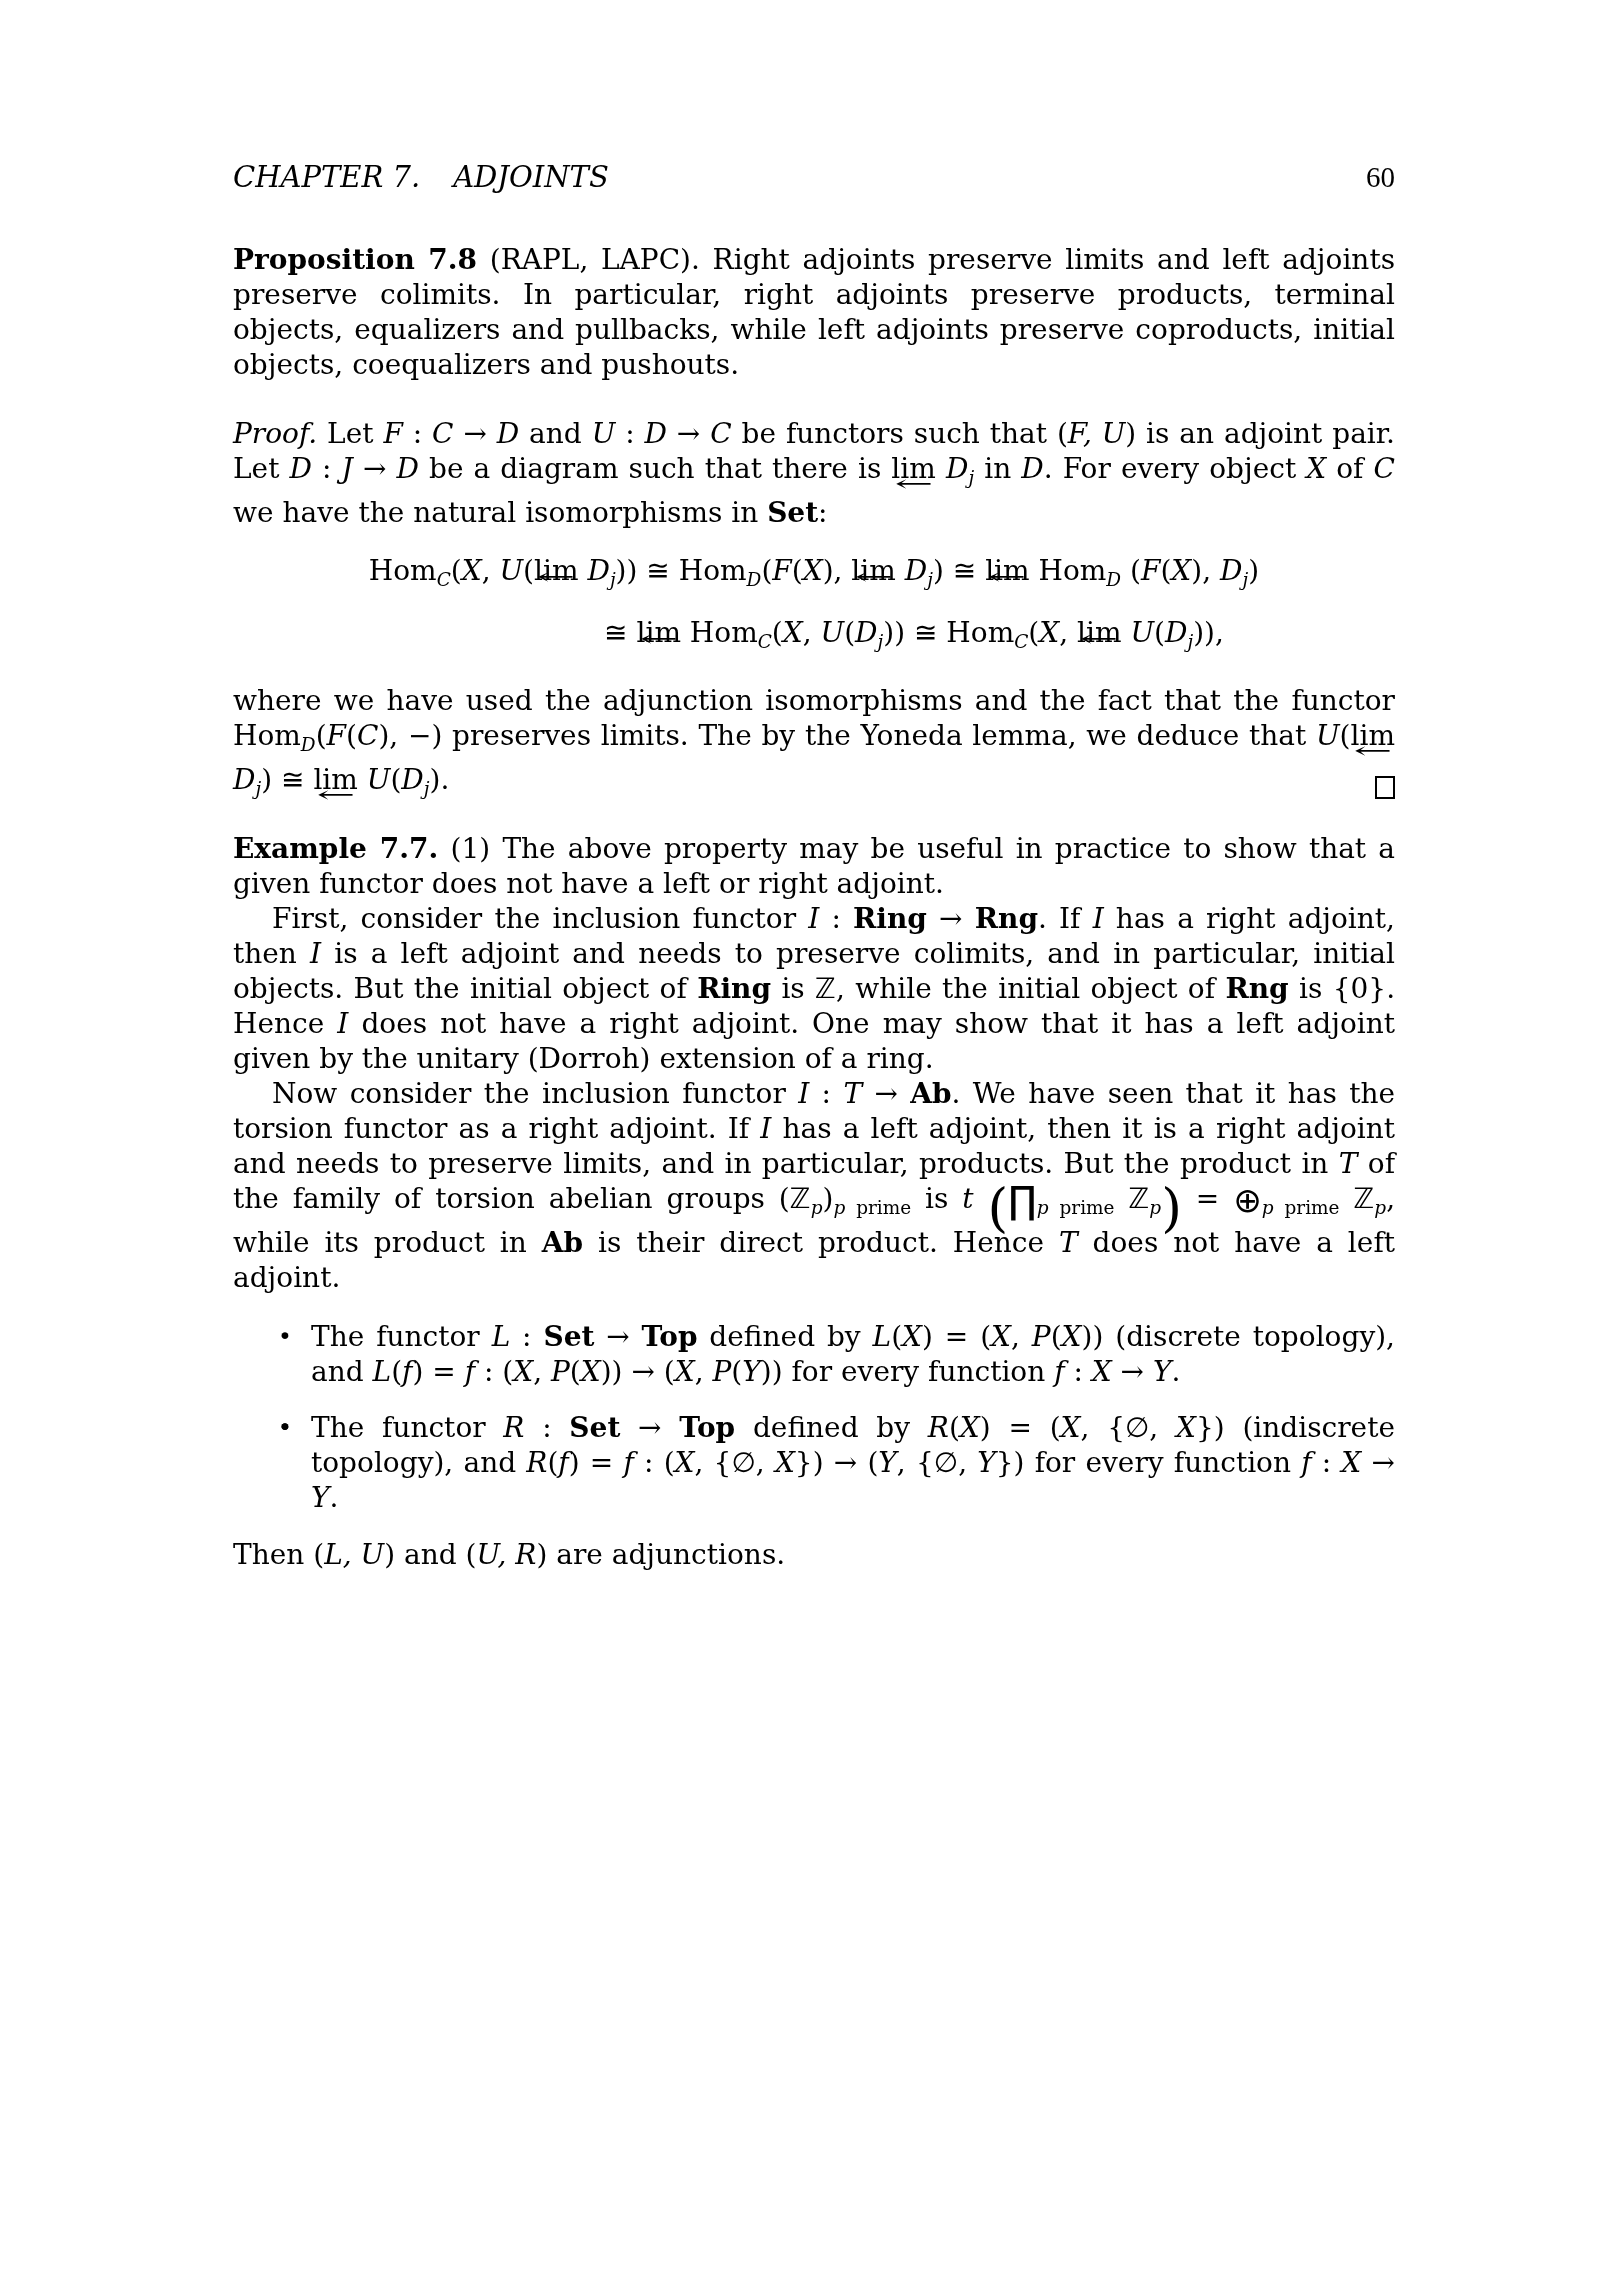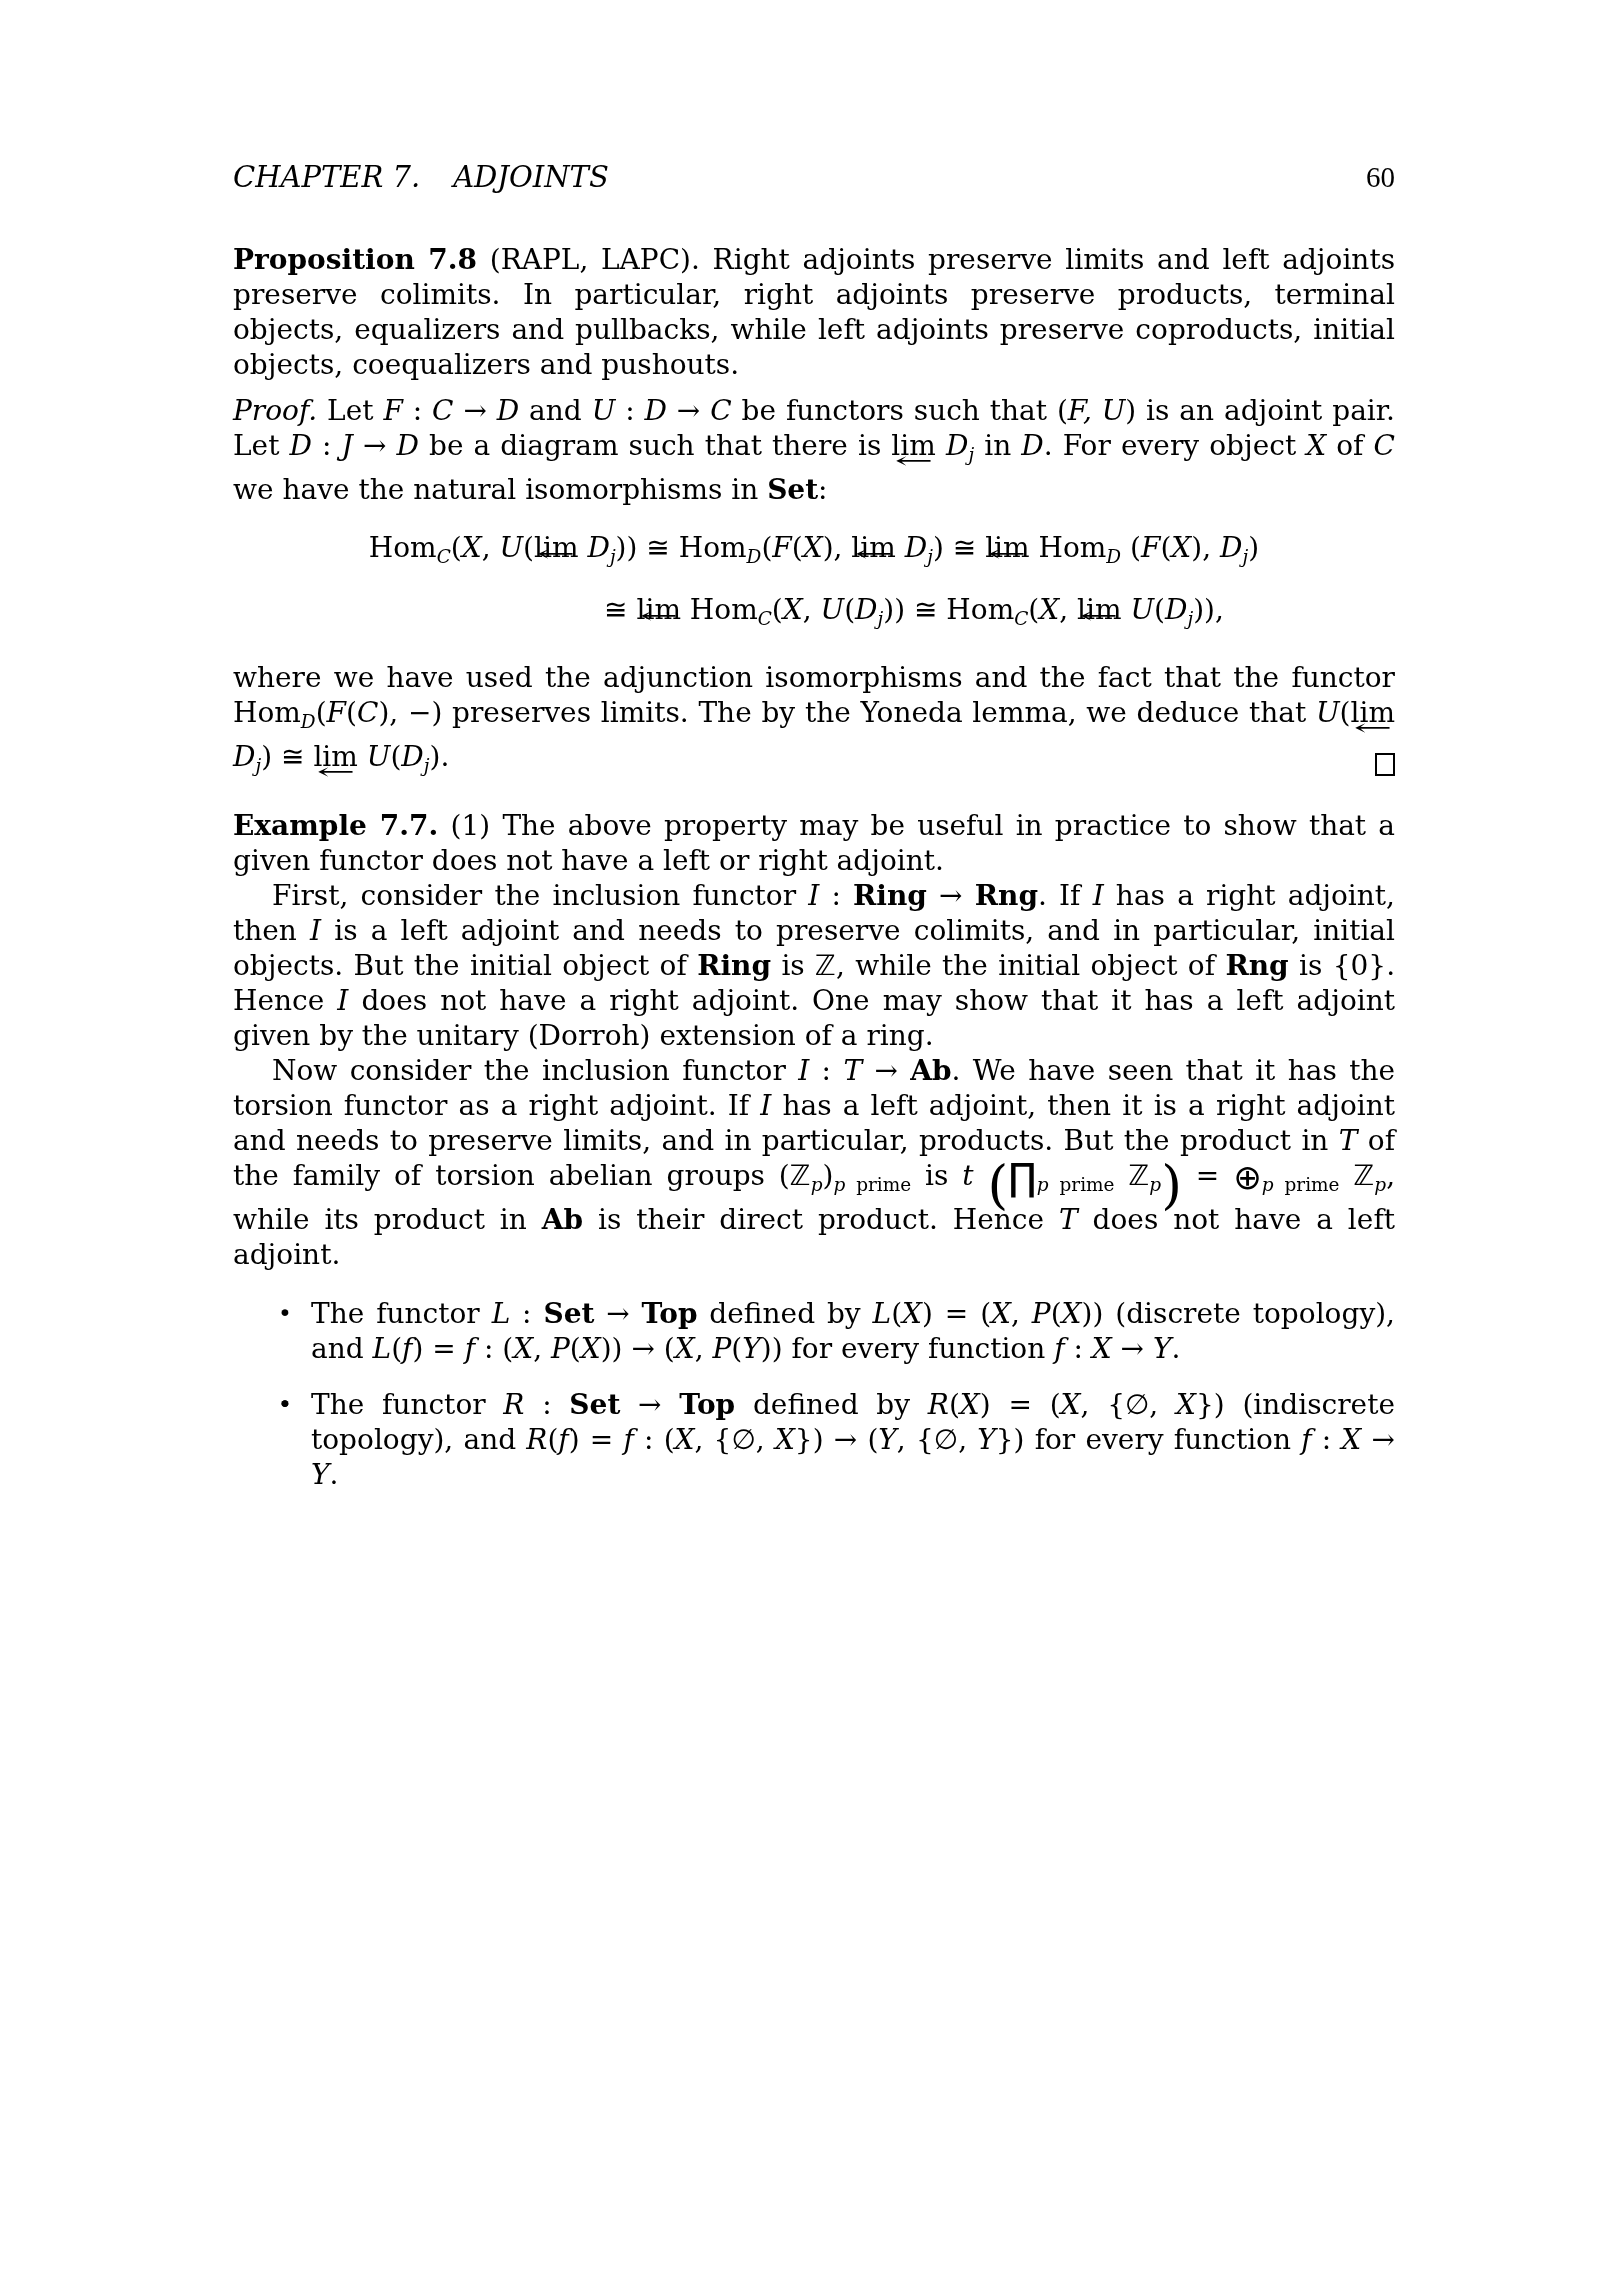--- a/index.html
+++ b/index.html
@@ -28,21 +28,21 @@
   .chap .title { margin-left: 33px; }
   .pageno { font-style: normal; font-family: Liberation Serif, serif; }
 
   
   .para {
     text-align: justify;
     line-height: 35px;
     margin: 0;
   }
   .indent { text-indent: 39px; }
-  .mb-prop  { margin-bottom: 11px; }
+  .mb-prop  { margin-bottom: 34px; }
   .mb-proof { margin-bottom: 13.7px; }
   .mb-after { margin-bottom: 25.5px; }
   .mb-close { margin-bottom: 25.5px; }
 
   
   .mi  { font-style: italic; }
   .cal { font-style: italic; }
   .mb  { font-weight: bold; }
   .sym { font-family: "DejaVu Sans", sans-serif; }
   .msub { font-size: 66%; vertical-align: -0.32em; }
@@ -111,16 +111,17 @@
     <p class="para indent">First, consider the inclusion functor <span class="mi">I</span> : <span class="mb">Ring</span> → <span class="mb">Rng</span>. If <span class="mi">I</span> has a right adjoint, then <span class="mi">I</span> is a left adjoint and needs to preserve colimits, and in particular, initial objects. But the initial object of <span class="mb">Ring</span> is <span class="sym">ℤ</span>, while the initial object of <span class="mb">Rng</span> is {0}. Hence <span class="mi">I</span> does not have a right adjoint. One may show that it has a left adjoint given by the unitary (Dorroh) extension of a ring.</p>
     <p class="para indent">Now consider the inclusion functor <span class="mi">I</span> : <span class="cal">T</span> → <span class="mb">Ab</span>. We have seen that it has the torsion functor as a right adjoint. If <span class="mi">I</span> has a left adjoint, then it is a right adjoint and needs to preserve limits, and in particular, products. But the product in <span class="cal">T</span> of the family of torsion abelian groups (<span class="sym">ℤ</span><span class="msub mi">p</span>)<span class="msub"><span class="mi">p</span> prime</span> is <span class="mi">t</span> <span class="bigp">(</span><span class="sym prod">∏</span><span class="msub"><span class="mi">p</span> prime</span> <span class="sym">ℤ</span><span class="msub mi">p</span><span class="bigp">)</span> = <span class="sym oplus">⊕</span><span class="msub"><span class="mi">p</span> prime</span> <span class="sym">ℤ</span><span class="msub mi">p</span>, while its product in <span class="mb">Ab</span> is their direct product. Hence <span class="mi">T</span> does not have a left adjoint.</p>
   </div>
 
   <div class="functor-list">
     <div class="bullet-item"><span class="bullet-marker">•</span><span>The functor <span class="mi">L</span> : <span class="mb">Set</span> → <span class="mb">Top</span> defined by <span class="mi">L</span>(<span class="mi">X</span>) = (<span class="mi">X</span>, <span class="cal">P</span>(<span class="mi">X</span>)) (discrete topology), and <span class="mi">L</span>(<span class="mi">f</span>) = <span class="mi">f</span> : (<span class="mi">X</span>, <span class="cal">P</span>(<span class="mi">X</span>)) → (<span class="mi">X</span>, <span class="cal">P</span>(<span class="mi">Y</span>)) for every function <span class="mi">f</span> : <span class="mi">X</span> → <span class="mi">Y</span>.</span></div>
     <div class="bullet-item"><span class="bullet-marker">•</span></div>
     <div class="bullet-item"><span class="bullet-marker">•</span><span>The functor <span class="mi">R</span> : <span class="mb">Set</span> → <span class="mb">Top</span> defined by <span class="mi">R</span>(<span class="mi">X</span>) = (<span class="mi">X</span>, {<span class="sym">∅</span>, <span class="mi">X</span>}) (indiscrete topology), and <span class="mi">R</span>(<span class="mi">f</span>) = <span class="mi">f</span> : (<span class="mi">X</span>, {<span class="sym">∅</span>, <span class="mi">X</span>}) → (<span class="mi">Y</span>, {<span class="sym">∅</span>, <span class="mi">Y</span>}) for every function <span class="mi">f</span> : <span class="mi">X</span> → <span class="mi">Y</span>.</span></div>
   </div>
 
+  <p class="para mb-close">Then (<span class="mi">L, U</span>) and (<span class="mi">U, R</span>) are adjunctions.</p>
 
 
 </div>
 
 
 </body></html>

